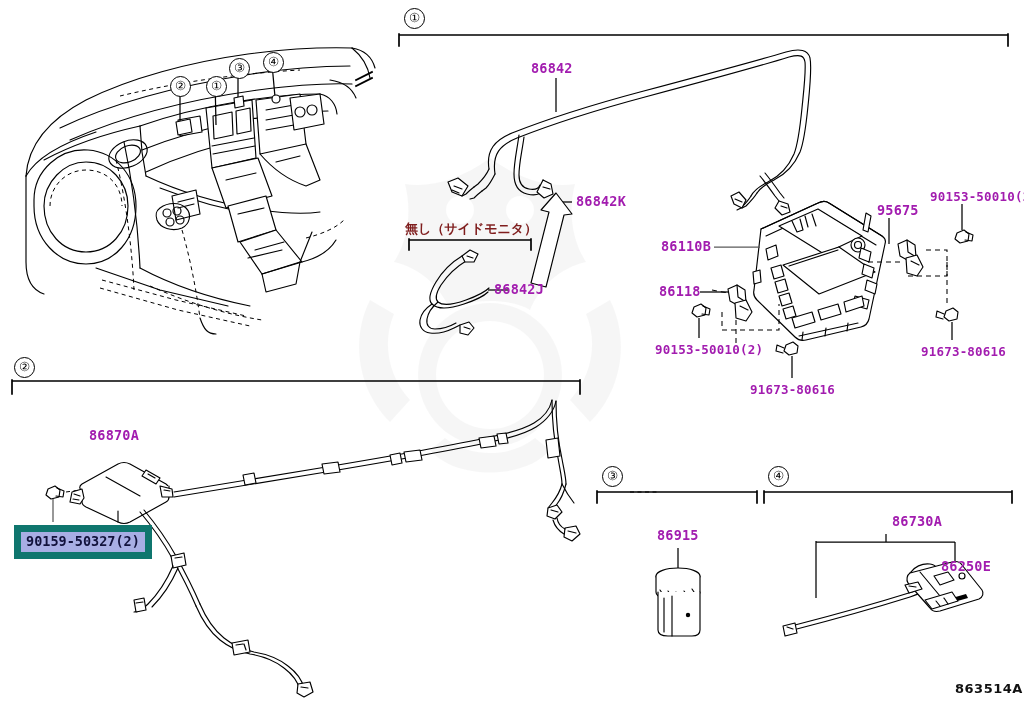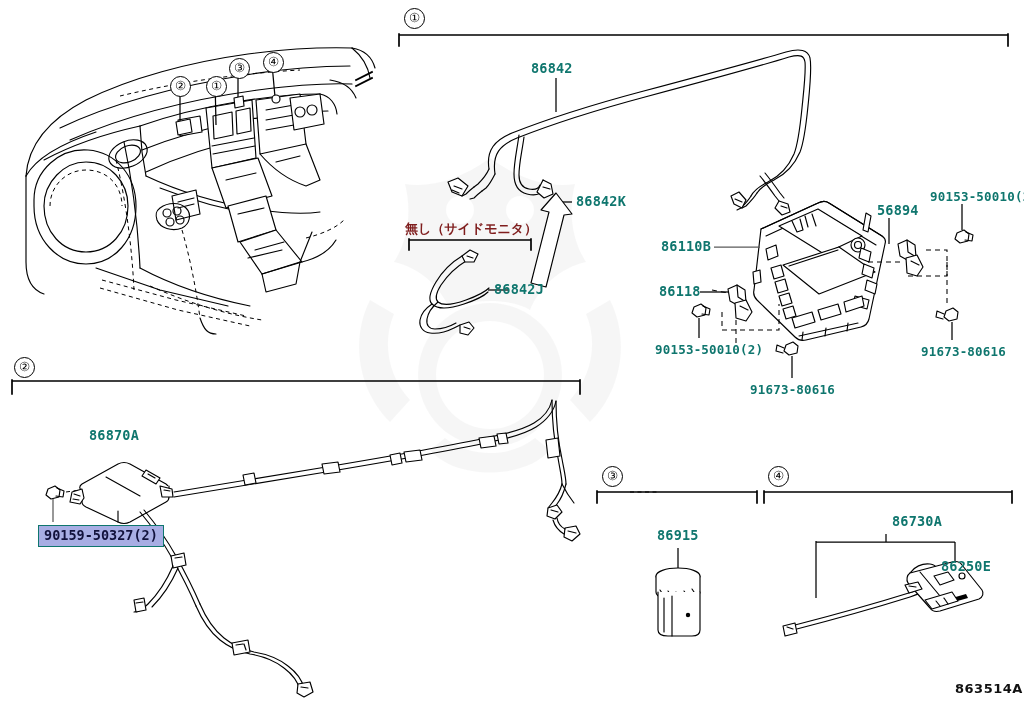--- a/index.html
+++ b/index.html
@@ -22,21 +22,21 @@
     width: 1024px;
     height: 707px;
   }
   
   .plabel {
     position: absolute;
     font-family: "DejaVu Sans Mono", "Liberation Mono", monospace;
     font-weight: bold;
     font-size: 13.5px;
     letter-spacing: 0.2px;
-    color: #0f766e;
+    color: #a21caf;
     white-space: nowrap;
     line-height: 1;
   }
   .plabel.small {
     font-size: 12.5px;
   }
   .jp {
     position: absolute;
     font-family: "DejaVu Sans", "Liberation Sans", sans-serif;
     font-size: 13px;
@@ -45,25 +45,24 @@
     white-space: nowrap;
     line-height: 1;
   }
   .highlight {
     position: absolute;
     font-family: "DejaVu Sans Mono", "Liberation Mono", monospace;
     font-weight: bold;
     font-size: 13.5px;
     color: #12123c;
     background: #a8aee4;
-    border: 1px solid #0f766e;
+    border: 7px solid #0f766e;
     padding: 3px 5px 3px 5px;
     white-space: nowrap;
     line-height: 1;
-    margin-left: 24px;
   }
   .diagid {
     position: absolute;
     font-family: "DejaVu Sans", "Liberation Sans", sans-serif;
     font-weight: bold;
     font-size: 13px;
     color: #111;
     letter-spacing: 0.5px;
     margin-left: 24px;
   }
@@ -547,21 +546,21 @@
   <div class="plabel" style="left:531px; top:62px;">86842</div>
 
   <div class="plabel" style="left:576px; top:195px;text-align:right;">86842K</div>
 
   <div class="jp" style="left:405px; top:222px;">無し（サイドモニタ）</div>
 
   <div class="plabel" style="left:494px; top:283px;">86842J</div>
 
   <div class="plabel" style="left:661px; top:240px;">86110B</div>
 
-  <div class="plabel" style="left:877px; top:204px;">56894</div>
+  <div class="plabel" style="left:877px; top:204px;">95675</div>
 
   <div class="plabel" style="left:659px; top:285px;text-align:center;">86118</div>
 
   <div class="plabel small" style="left:930px; top:191px;">90153-50010(2)</div>
 
   <div class="plabel small" style="left:655px; top:344px;">90153-50010(2)</div>
 
   <div class="plabel small" style="left:921px; top:346px;">91673-80616</div>
 
   <div class="plabel small" style="left:750px; top:384px;">91673-80616</div>

